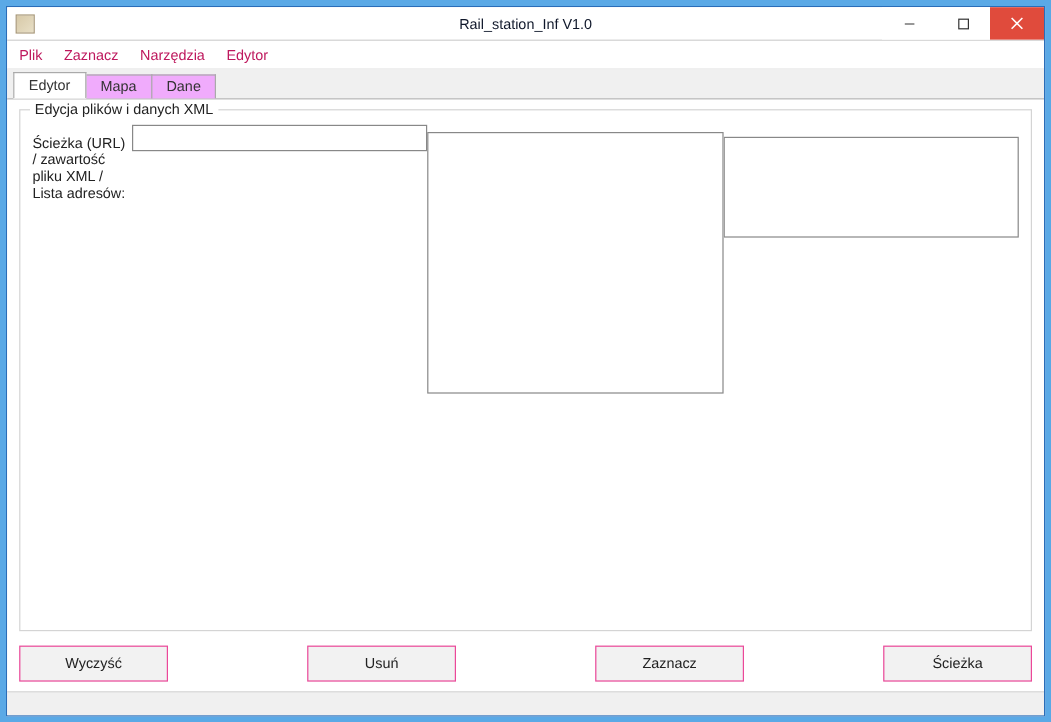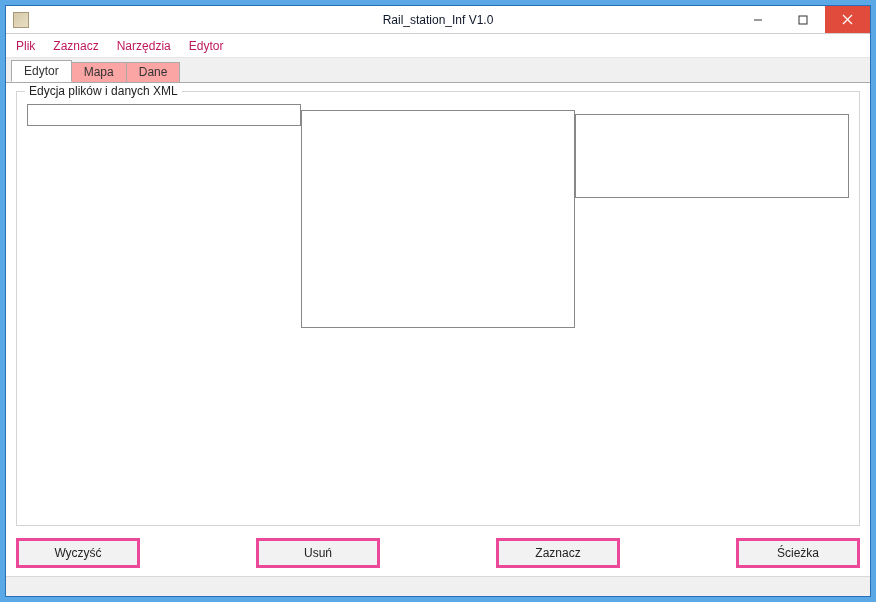--- a/index.html
+++ b/index.html
@@ -78,21 +78,21 @@
     .tabs-bar {
       height: 25px;
       background: #f0f0f0;
       display: flex;
       align-items: center;
       padding-left: 5px;
       border-bottom: 1px solid #aaa;
     }
     .tab {
       padding: 3px 12px 3px 12px;
-      background: #fca5a5;
+      background: #f0abfc;
       border: 1px solid #aaa;
       border-bottom: none;
       margin-right: 0;
       font-size: 12px;
       position: relative;
       top: 1px;
       color: #333;
     }
     .tab.active {
       background: #fff;
@@ -152,21 +152,21 @@
     .buttons-row {
       display: flex;
       justify-content: space-between;
       margin-top: 12px;
       padding: 0 0;
     }
     .btn {
       width: 124px;
       height: 30px;
       background: #f2f2f2;
-      border: 3px solid #ec4899;
+      border: 1px solid #ec4899;
       font-size: 12px;
       font-family: inherit;
       color: #222;
       cursor: default;
     }
     .statusbar {
       height: 20px;
       background: #f0f0f0;
       border-top: 1px solid #d8d8d8;
     }
@@ -208,20 +208,21 @@
 
   <div class="tabs-bar">
     <div class="tab active">Edytor</div>
     <div class="tab">Mapa</div>
     <div class="tab">Dane</div>
   </div>
 
   <div class="content">
     <div class="groupbox">
       <div class="groupbox-title">Edycja plików i danych XML</div>
+      <div class="label-row">Ścieżka (URL) / zawartość pliku XML / Lista adresów:</div>
       <input type="text" class="url-input" value="" style="">
       <textarea class="big-textarea ta1" style=""></textarea>
       <textarea class="big-textarea ta2" style=""></textarea>
     </div>
 
     <div class="buttons-row">
       <button class="btn">Wyczyść</button>
       <button class="btn">Usuń</button>
       <button class="btn">Zaznacz</button>
       <button class="btn">Ścieżka</button>

